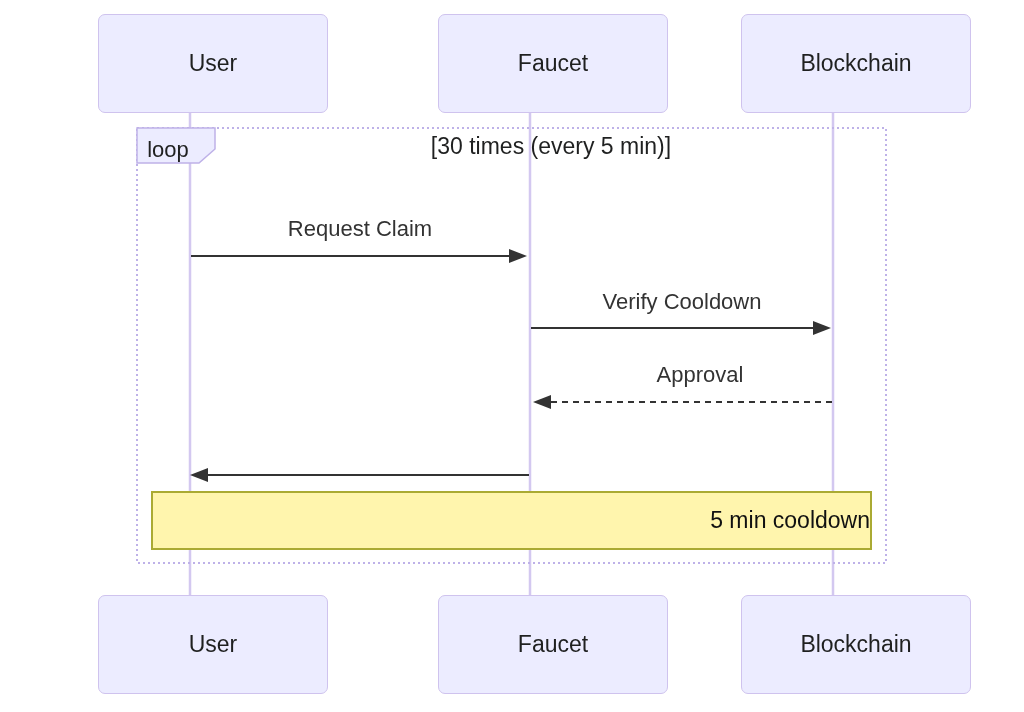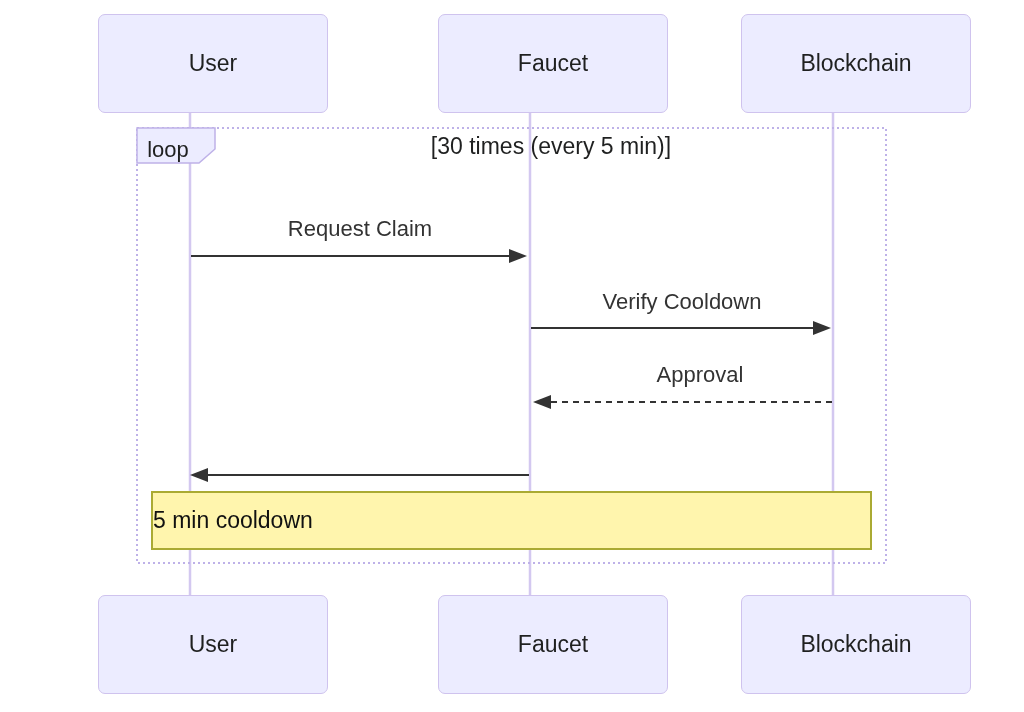--- a/index.html
+++ b/index.html
@@ -90,21 +90,21 @@
   .note-box {
     position: absolute;
     left: 151px;
     top: 491px;
     width: 721px;
     height: 59px;
     background: var(--note-fill);
     border: 2px solid var(--note-border);
     display: flex;
     align-items: center;
-    justify-content: flex-start;
+    justify-content: flex-end;
     font-size: 23px;
     color: #111111;
   }
 </style>
 </head>
 <body>
 
 <div class="diagram">
 
   <svg viewBox="0 0 1024 712" aria-hidden="true">

